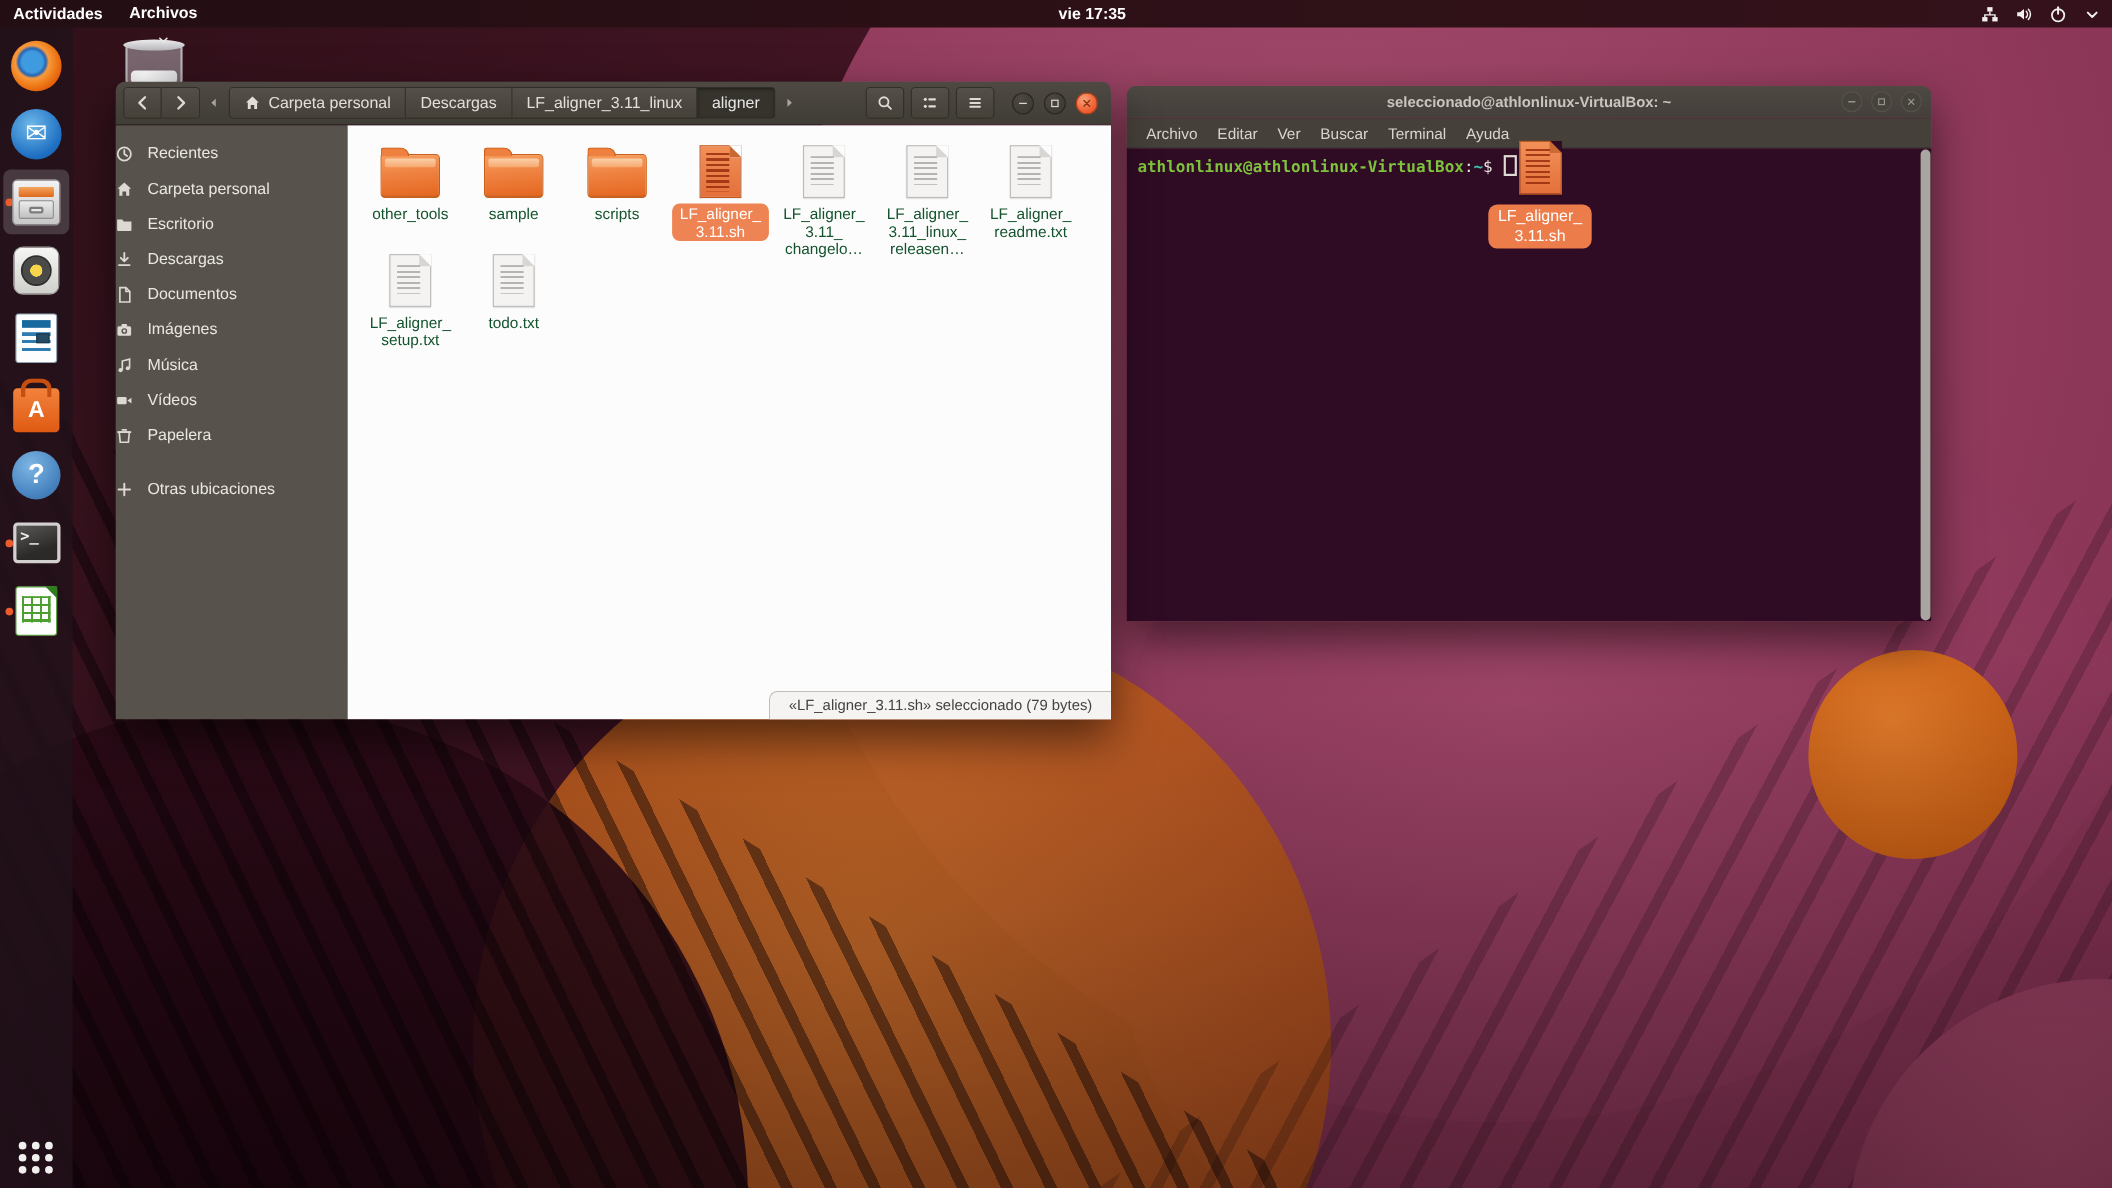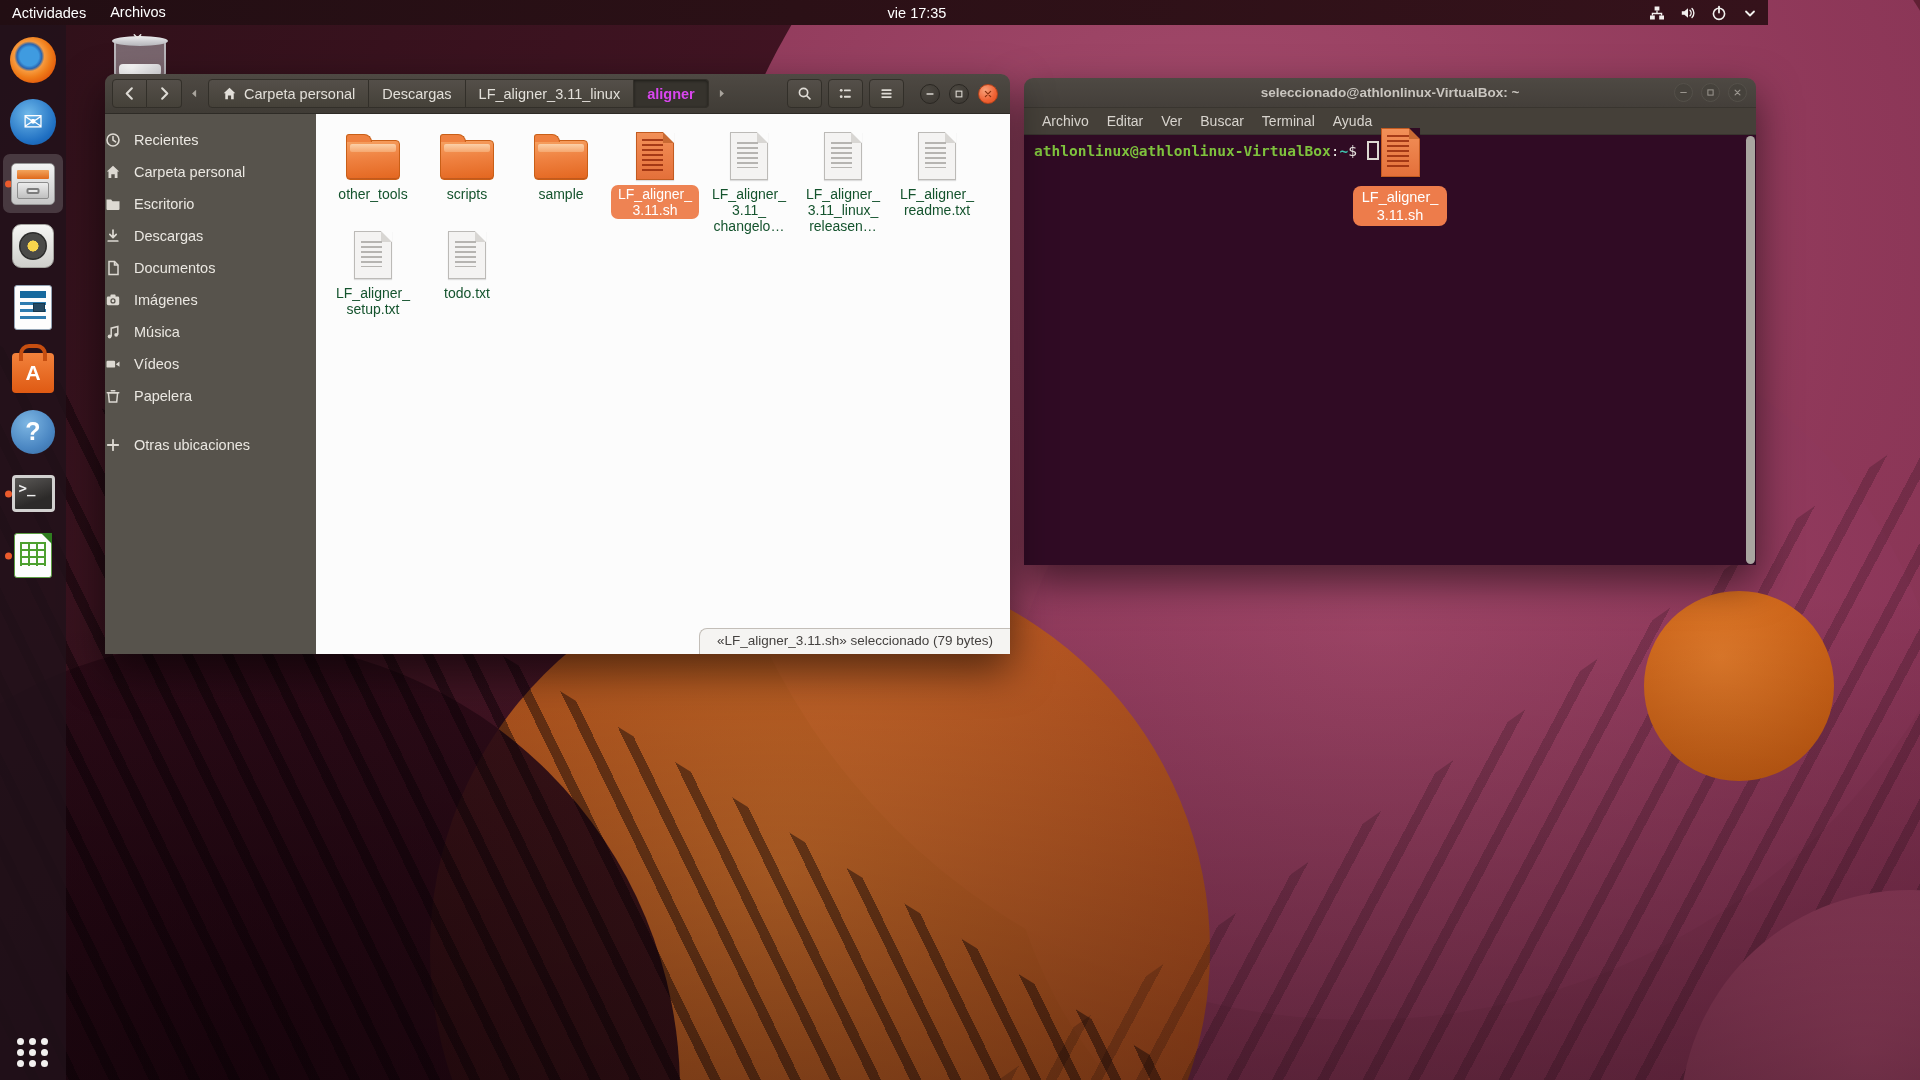--- a/index.html
+++ b/index.html
@@ -12,21 +12,21 @@
   .wp-pink-mid{left:1000px;top:300px;width:950px;height:950px;background:radial-gradient(circle at 40% 35%,#a04668,#8a3558 70%);opacity:.85;}
   .wp-orange-bottom{left:430px;top:560px;width:780px;height:780px;background:radial-gradient(circle at 45% 40%,#d5742a,#b5531a 70%);opacity:.92;}
   .wp-orange-right{left:1644px;top:591px;width:190px;height:190px;background:radial-gradient(circle at 40% 35%,#e07a2b,#c95f14 75%);}
   .wp-pink-corner{left:1680px;top:890px;width:460px;height:460px;background:radial-gradient(circle at 40% 35%,#a8486b,#8e3a5a 70%);}
   .wp-dark-low{left:-220px;top:640px;width:900px;height:900px;background:radial-gradient(circle,#1c040e,#2a0a16 70%);opacity:.9;}
   .wp-streaks1{position:absolute;inset:0;border-radius:0;background:repeating-linear-gradient(64deg,rgba(8,1,5,0) 0 26px,rgba(8,1,5,.55) 26px 36px);clip-path:polygon(0 32%,62% 100%,0 100%);opacity:.8;}
   .wp-streaks2{position:absolute;inset:0;border-radius:0;background:repeating-linear-gradient(118deg,rgba(10,2,6,0) 0 30px,rgba(10,2,6,.35) 30px 40px);clip-path:polygon(52% 100%,100% 40%,100% 100%);opacity:.55;}
   .wp-vignette{position:absolute;inset:0;border-radius:0;background:linear-gradient(180deg,rgba(0,0,0,0) 55%,rgba(5,0,3,.35) 100%);}
 
   
-  .topbar{position:absolute;left:0;top:0;width:1768px;height:25px;background:linear-gradient(90deg,#220e13,#2b1016 45%,#35121b);z-index:50;display:flex;align-items:center;color:#fff;font-weight:normal;font-size:14.5px;}
+  .topbar{position:absolute;left:0;top:0;width:1920px;height:25px;background:linear-gradient(90deg,#220e13,#2b1016 45%,#35121b);z-index:50;display:flex;align-items:center;color:#fff;font-weight:bold;font-size:14.5px;}
   .tb-left{display:flex;align-items:center;gap:24px;padding-left:12px;}
   .tb-app{display:flex;align-items:center;gap:8px;flex-direction:column;}
   .mini-cab{width:15px;height:15px;border-radius:2px;background:linear-gradient(#ececec,#bdbdbd);border:1px solid #8a8a8a;position:relative;}
   .mini-cab::before{content:"";position:absolute;left:2px;right:2px;top:2px;height:3px;background:#e2701f;}
   .mini-cab::after{content:"";position:absolute;left:2px;right:2px;bottom:2px;height:4px;background:#d7d7d7;border:1px solid #909090;}
   .tb-caret{display:flex;width:13px;color:#e8e6e4;}
   .tb-clock{position:absolute;left:50%;transform:translateX(-50%);margin-left:33px;}
   .tb-right{position:absolute;right:10px;top:0;height:25px;display:flex;gap:15px;align-items:center;}
   .tb-ind{display:flex;color:#f2f0ee;}
   .tb-ind svg{width:16px;height:16px;}
@@ -80,21 +80,21 @@
   .hb-btn svg{width:15px;height:15px;}
   .nav-pill{display:flex;}
   .nav-pill .hb-btn:first-child{border-radius:4px 0 0 4px;}
   .nav-pill .hb-btn:last-child{border-left:none;border-radius:0 4px 4px 0;}
   .crumb-arrow{color:#a9a49d;display:flex;width:14px;}
   .crumb-arrow svg{width:13px;height:13px;}
   .crumbs{display:flex;}
   .crumb{height:29px;display:flex;align-items:center;gap:7px;padding:0 13px;background:linear-gradient(#544f49,#454139);border:1px solid #322f29;border-left:none;color:#e2dfd9;font-size:14.5px;white-space:nowrap;}
   .crumb:first-child{border-left:1px solid #322f29;border-radius:4px 0 0 4px;}
   .crumb:last-child{border-radius:0 4px 4px 0;}
-  .crumb.active{background:#36332d;box-shadow:inset 0 1px 3px rgba(0,0,0,.45);font-weight:bold;color:#d946ef;}
+  .crumb.active{background:#36332d;box-shadow:inset 0 1px 3px rgba(0,0,0,.45);font-weight:normal;color:#e5e5e5;}
   .crumb .ci{display:flex;color:#e2dfd9;}
   .crumb .ci svg{width:15px;height:15px;}
   .hb-spacer{flex:1;}
   .win-controls{display:flex;gap:9px;margin:0 5px 0 10px;align-items:center;}
   .wc{width:20px;height:20px;border-radius:50%;display:flex;align-items:center;justify-content:center;background:radial-gradient(circle at 35% 30%,#4c4841,#393530);border:1px solid #2a2722;color:#d9d5cf;}
   .wc svg{width:12px;height:12px;}
   .wc.close{background:radial-gradient(circle at 35% 30%,#f9a37b,#ef6234 60%,#e04e1d);border-color:#b4421a;color:#8c3210;}
 
   
   .fw-body{flex:1;display:flex;min-height:0;}
@@ -356,25 +356,25 @@
         </div>
       </div>
     <div class="fw-content">
       <div class="file-grid" id="file-grid">
           <div class="file-item">
             <div class="fi-icon folder"></div>
             <div class="fi-label">other_tools</div>
           </div>
           <div class="file-item">
             <div class="fi-icon folder"></div>
+            <div class="fi-label">sample</div>
+          </div>
+          <div class="file-item">
+            <div class="fi-icon folder"></div>
             <div class="fi-label">scripts</div>
-          </div>
-          <div class="file-item">
-            <div class="fi-icon folder"></div>
-            <div class="fi-label">sample</div>
           </div>
           <div class="file-item">
             <div class="fi-icon page script">
               <i class="fold"></i>
               <i class="lines"></i>
             </div>
             <div class="fi-label sel">LF_aligner_<br>3.11.sh</div>
           </div>
           <div class="file-item">
             <div class="fi-icon page text">

